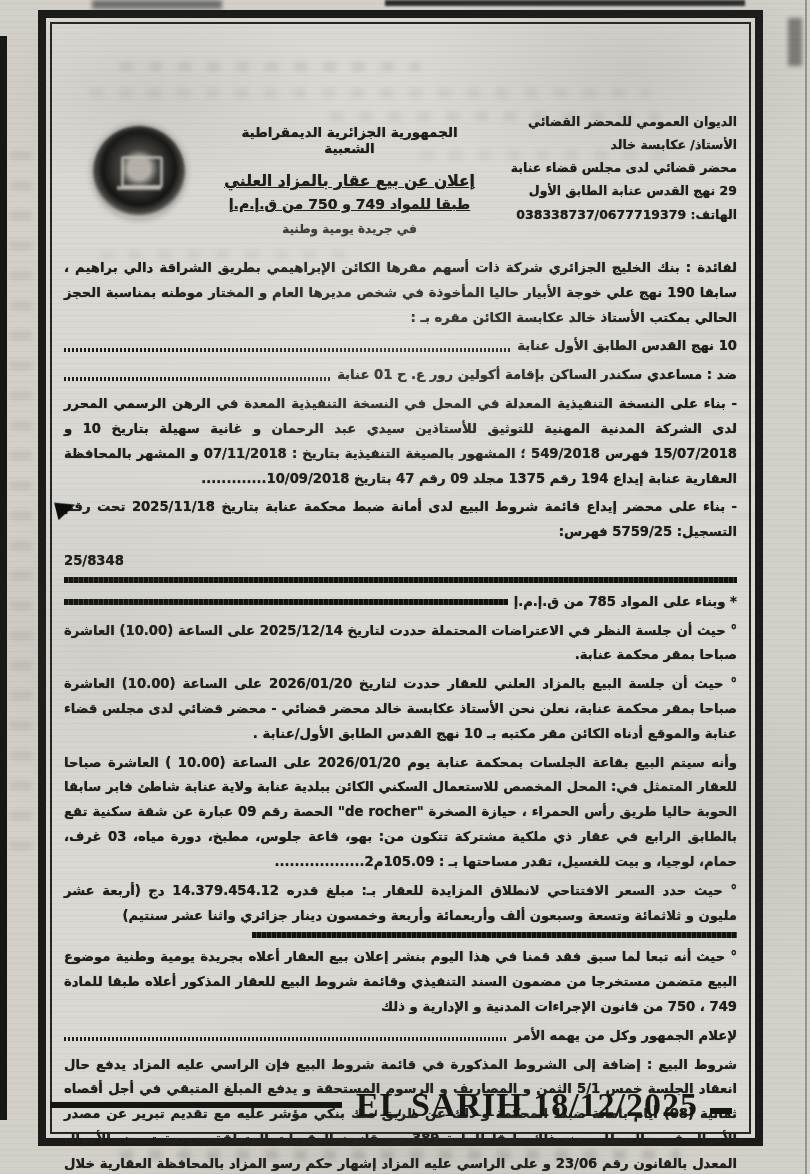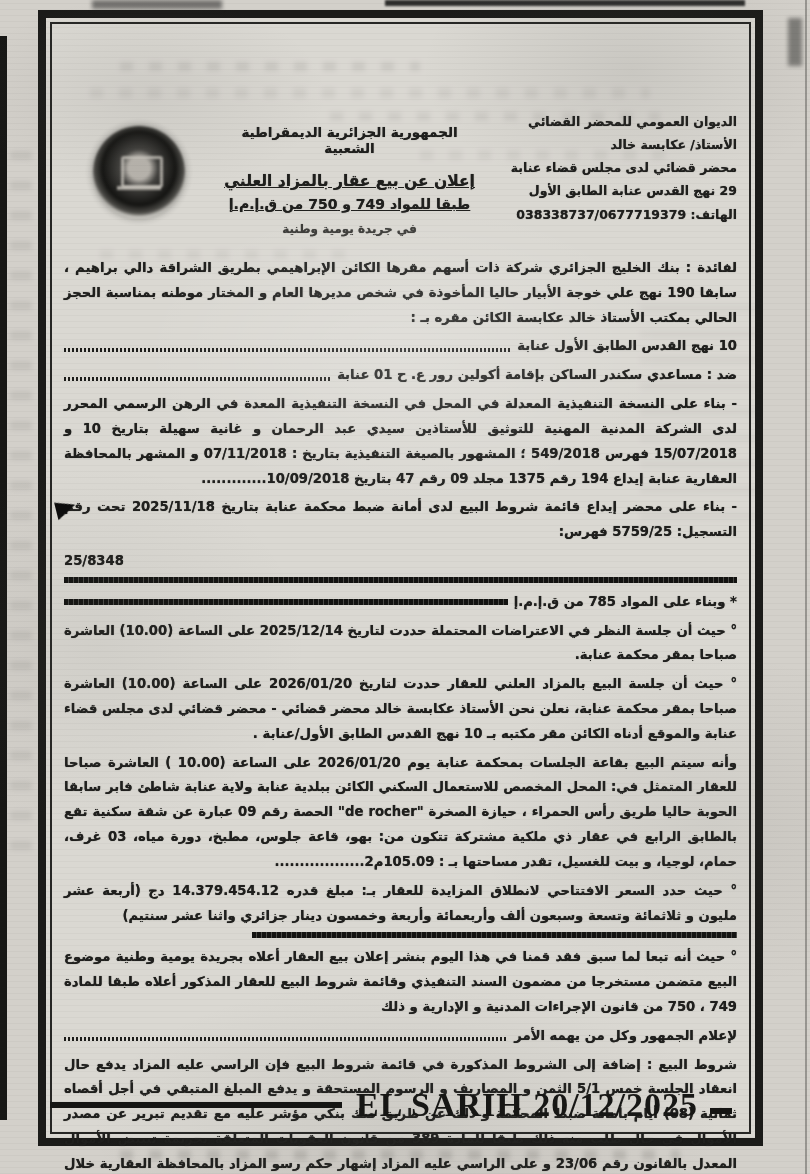--- a/index.html
+++ b/index.html
@@ -183,18 +183,18 @@
       <div class="para">
         <span>شروط البيع : إضافة إلى الشروط المذكورة في قائمة شروط البيع فإن الراسي عليه المزاد يدفع حال انعقاد الجلسة خمس 5/1 الثمن و المصاريف و الرسوم المستحقة و يدفع المبلغ المتبقي في أجل أقصاه ثمانية (08) أيام بأمانة ضبط المحكمة و ذلك عن طريق صك بنكي مؤشر عليه مع تقديم تبرير عن مصدر الأموال في حال طلب منه ذلك طبقا للمادة 389 من قانون العقوبات المتعلقة بجريمة تبييض الأموال المعدل بالقانون رقم 23/06 و على الراسي عليه المزاد إشهار حكم رسو المزاد بالمحافظة العقارية خلال شهرين (02) من تاريخ صدوره</span>
       </div>
 
     </div>
   </div>
 </div>
 
 <div class="masthead">
   <div class="mast-line"></div>
-  <div class="mast-text">EL SARIH 20/12/2025</div>
+  <div class="mast-text">EL SARIH 18/12/2025</div>
   <div class="mast-dash"></div>
 </div>
 
 <div class="paper-noise"></div>
 <div class="scan-lines"></div>
 
 </body></html>

